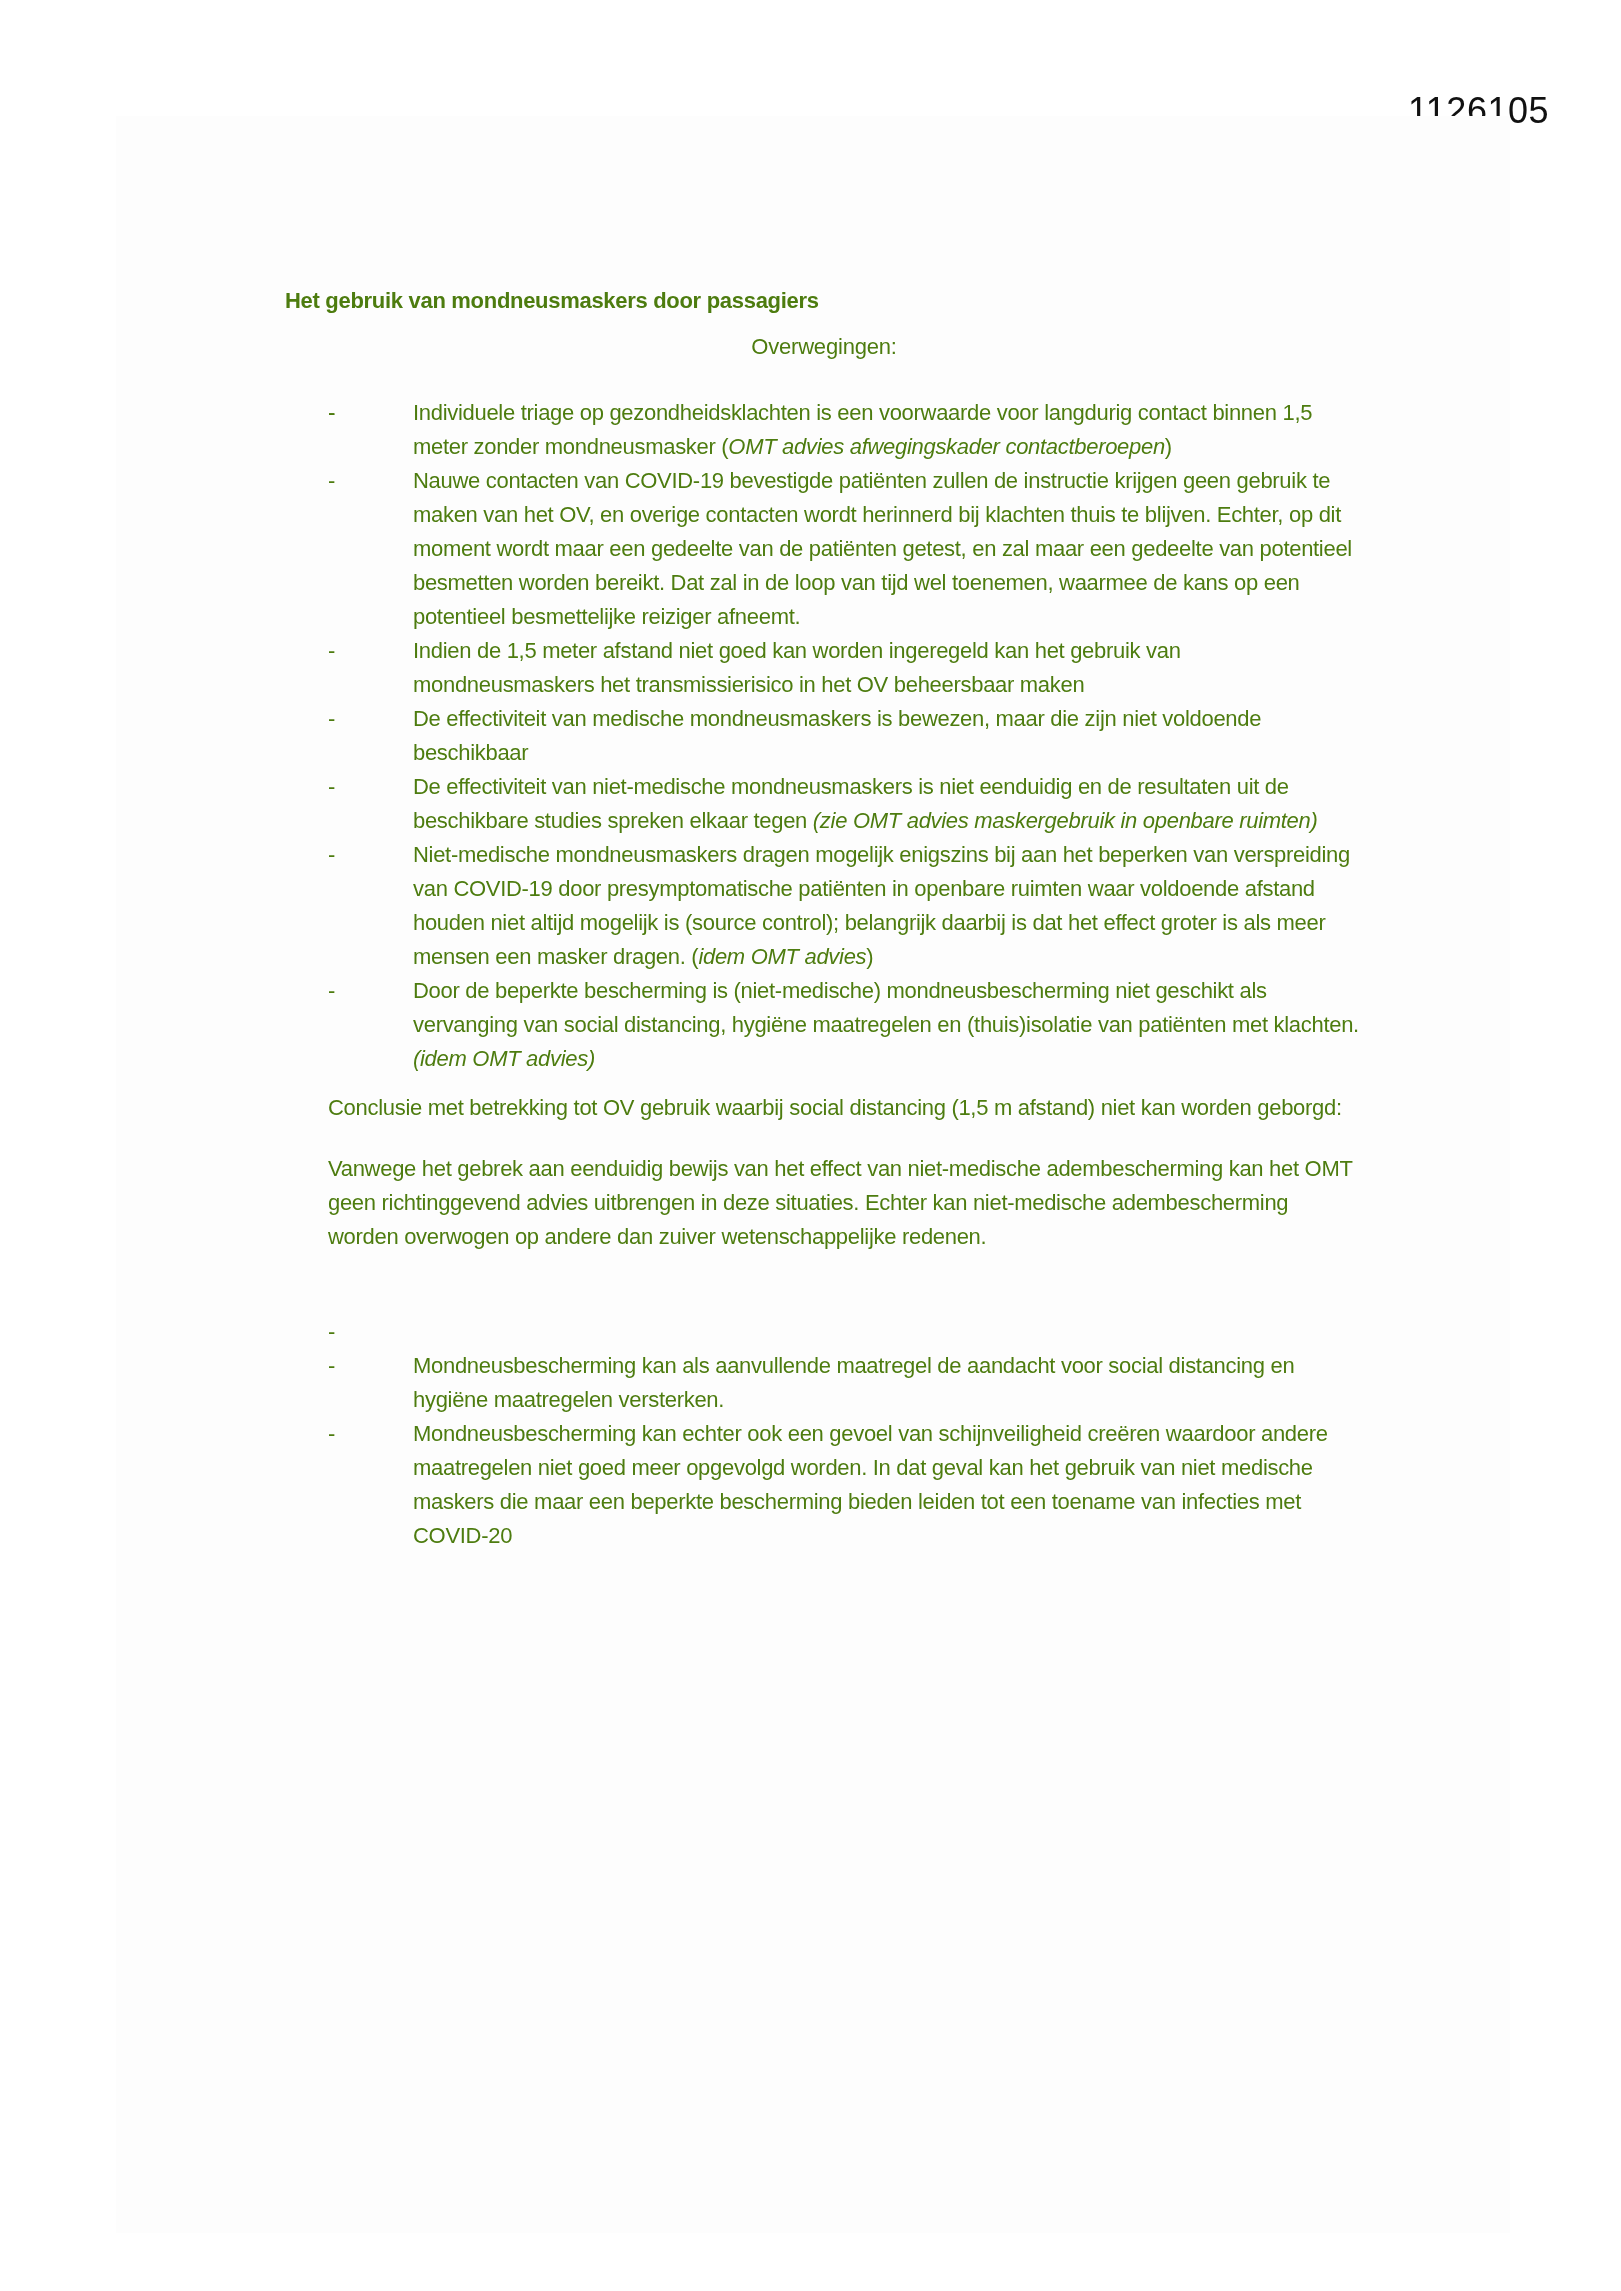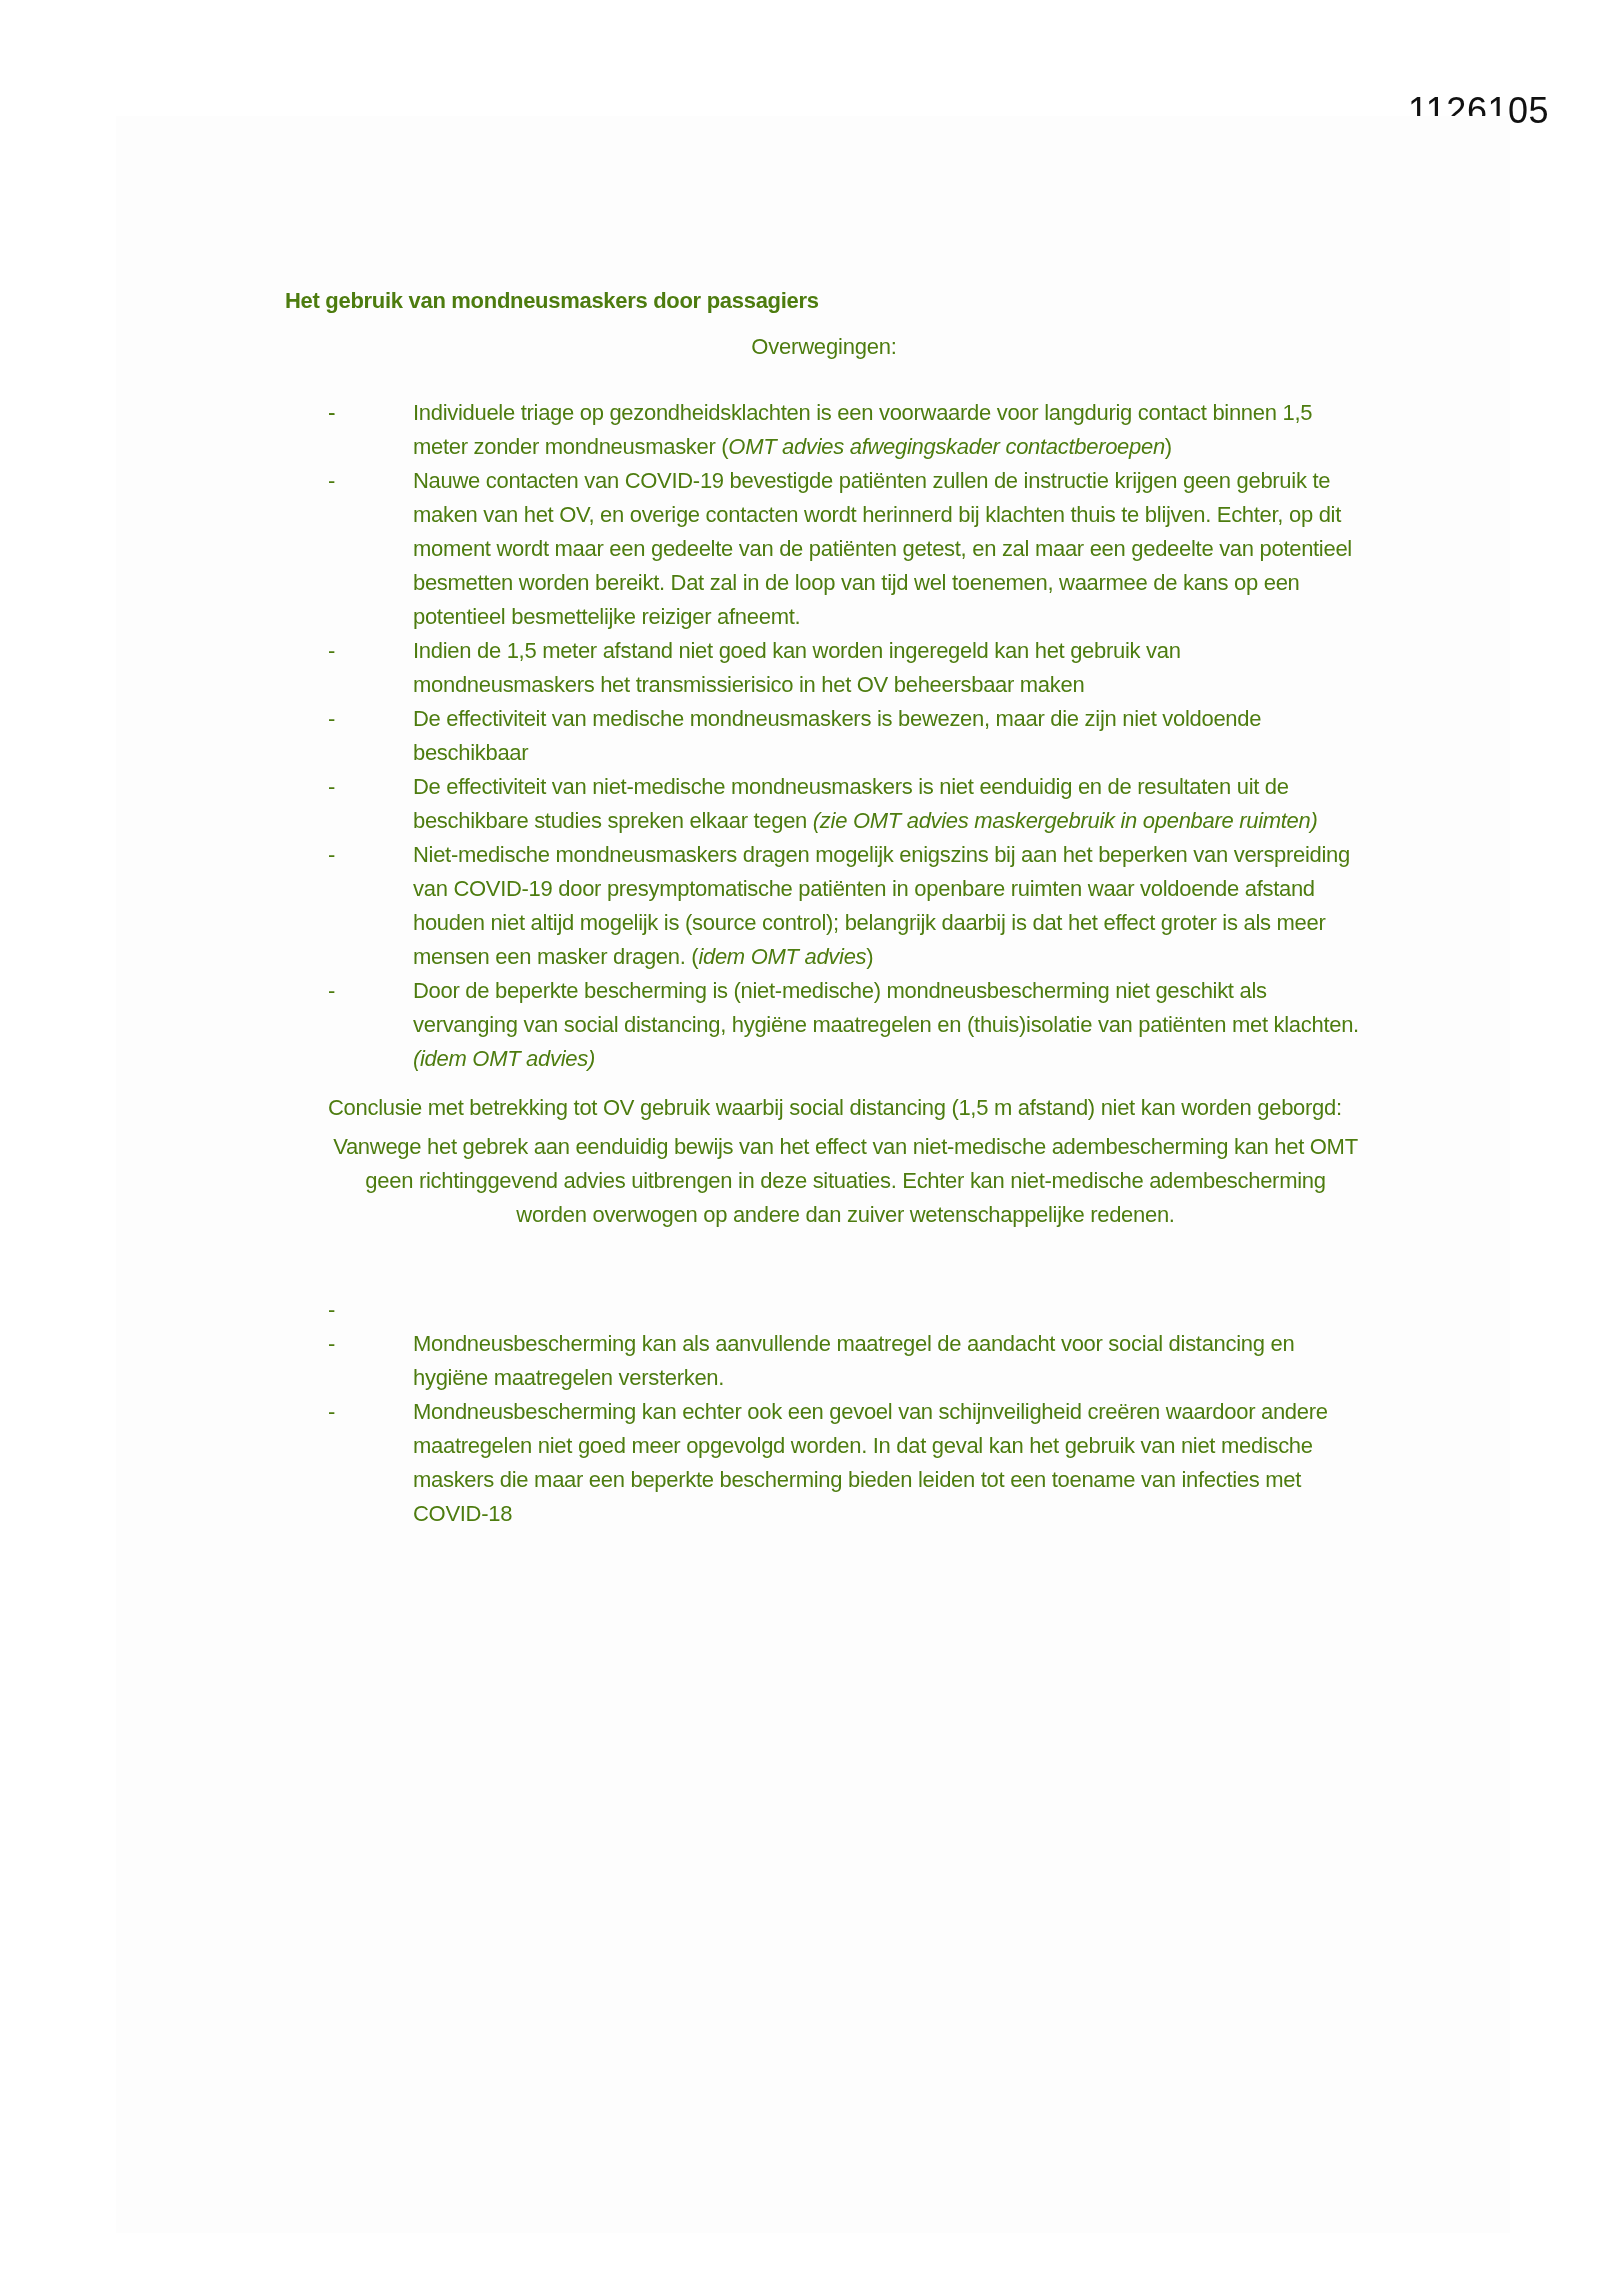--- a/index.html
+++ b/index.html
@@ -69,21 +69,21 @@
     left: 0;
     top: 0;
     width: 19.6px;
   }
   .em { font-style: italic; }
   .para {
     margin-left: 43px;
     letter-spacing: -0.3px;
   }
   .p-conclusion { margin-top: 15.7px; }
-  .p-conclusion-body { margin-top: 5px; text-align: center; }
+  .p-conclusion-body { margin-top: 27px; }
   ul.second-list { margin-top: 61px; }
   ul.second-list li.empty { height: 34px; }
 </style>
 </head>
 <body>
 
 <div class="doc-number">1126105</div>
 
 <div class="page-inner"></div>
 
@@ -132,17 +132,17 @@
     <li class="empty">
       <span class="dash">-</span>
       <span></span>
     </li>
     <li>
       <span class="dash">-</span>
       <span>Mondneusbescherming kan als aanvullende maatregel de aandacht voor social distancing en hygiëne maatregelen versterken.</span>
     </li>
     <li>
       <span class="dash">-</span>
-      <span>Mondneusbescherming kan echter ook een gevoel van schijnveiligheid creëren waardoor andere maatregelen niet goed meer opgevolgd worden. In dat geval kan het gebruik van niet medische maskers die maar een beperkte bescherming bieden leiden tot een toename van infecties met COVID-18</span>
+      <span>Mondneusbescherming kan echter ook een gevoel van schijnveiligheid creëren waardoor andere maatregelen niet goed meer opgevolgd worden. In dat geval kan het gebruik van niet medische maskers die maar een beperkte bescherming bieden leiden tot een toename van infecties met COVID-20</span>
     </li>
   </ul>
 </div>
 
 
 </body></html>

